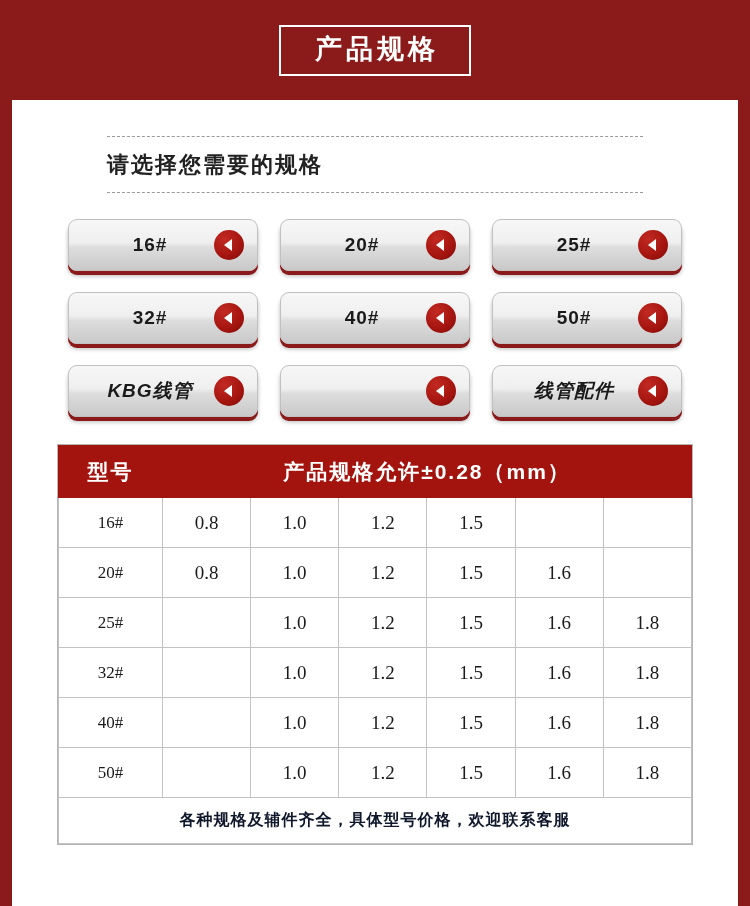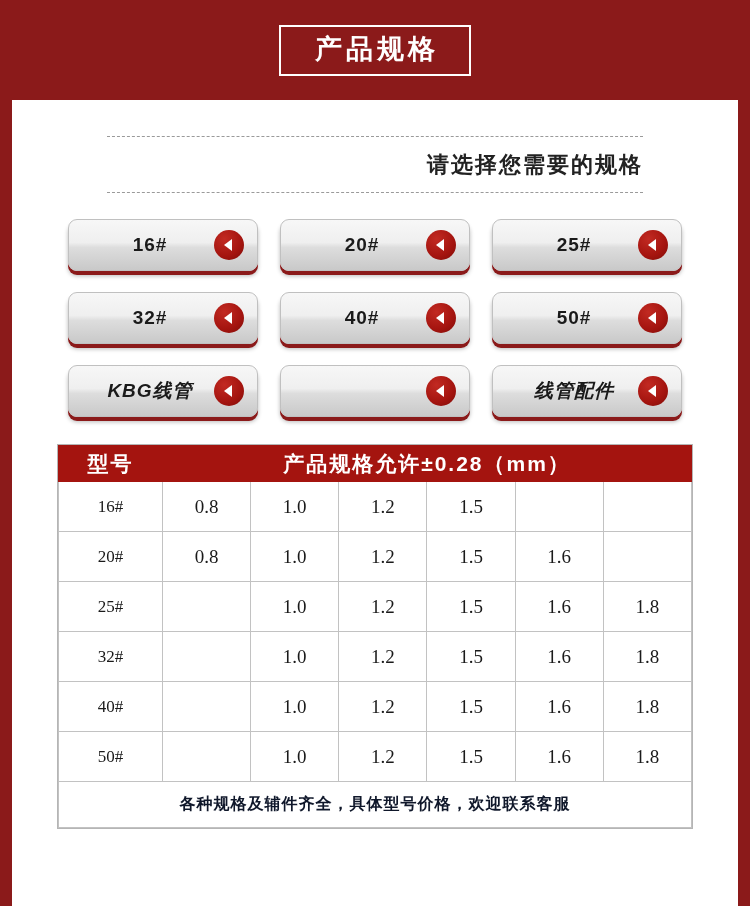--- a/index.html
+++ b/index.html
@@ -45,21 +45,21 @@
   
   .subtitle-wrap {
     margin: 36px 0 0 0;
     padding: 0 95px;
   }
   .subtitle-rule {
     border-top: 1px dashed #9a9a9a;
     height: 0;
   }
   .subtitle {
-    text-align: right;
+    text-align: left;
     font-size: 22px;
     font-weight: bold;
     color: #222222;
     letter-spacing: 2px;
     padding: 13px 0 12px 0;
   }
 
   
   .btn-grid {
     margin: 26px 0 0 0;
@@ -114,21 +114,21 @@
     width: 100%;
     border-collapse: collapse;
     table-layout: fixed;
   }
   th.head {
     background: #a4140f;
     color: #ffffff;
     font-size: 21px;
     font-weight: bold;
     letter-spacing: 2px;
-    height: 36px;
+    height: 52px;
     border: 1px solid #a4140f;
   }
   td {
     border: 1px solid #c2c2c2;
     height: 50px;
     text-align: center;
     font-size: 19px;
     color: #1a1a1a;
     font-family: "Liberation Serif", serif;
   }

